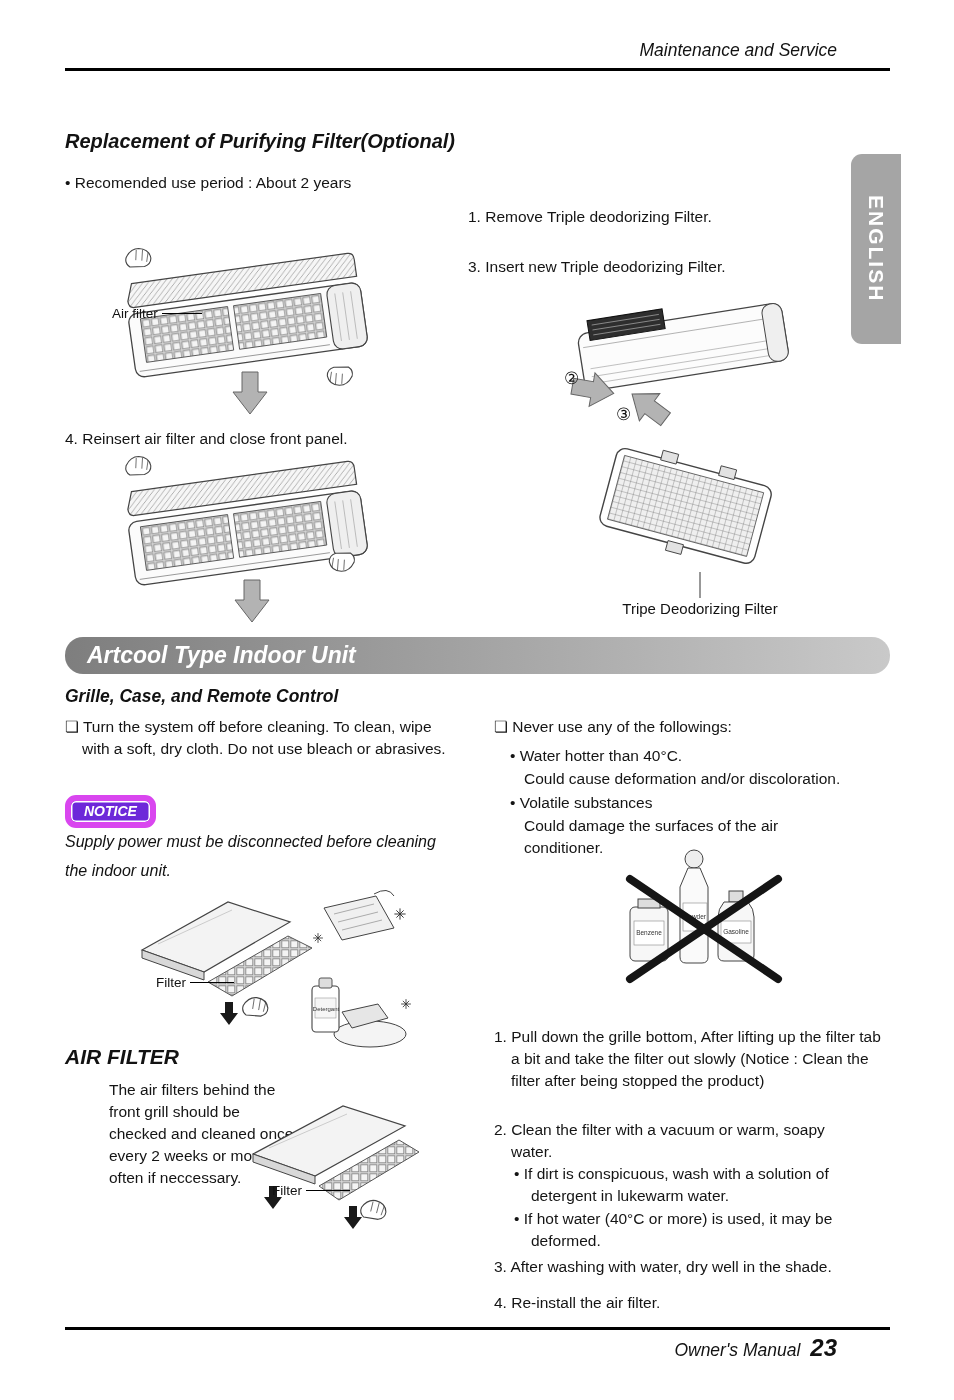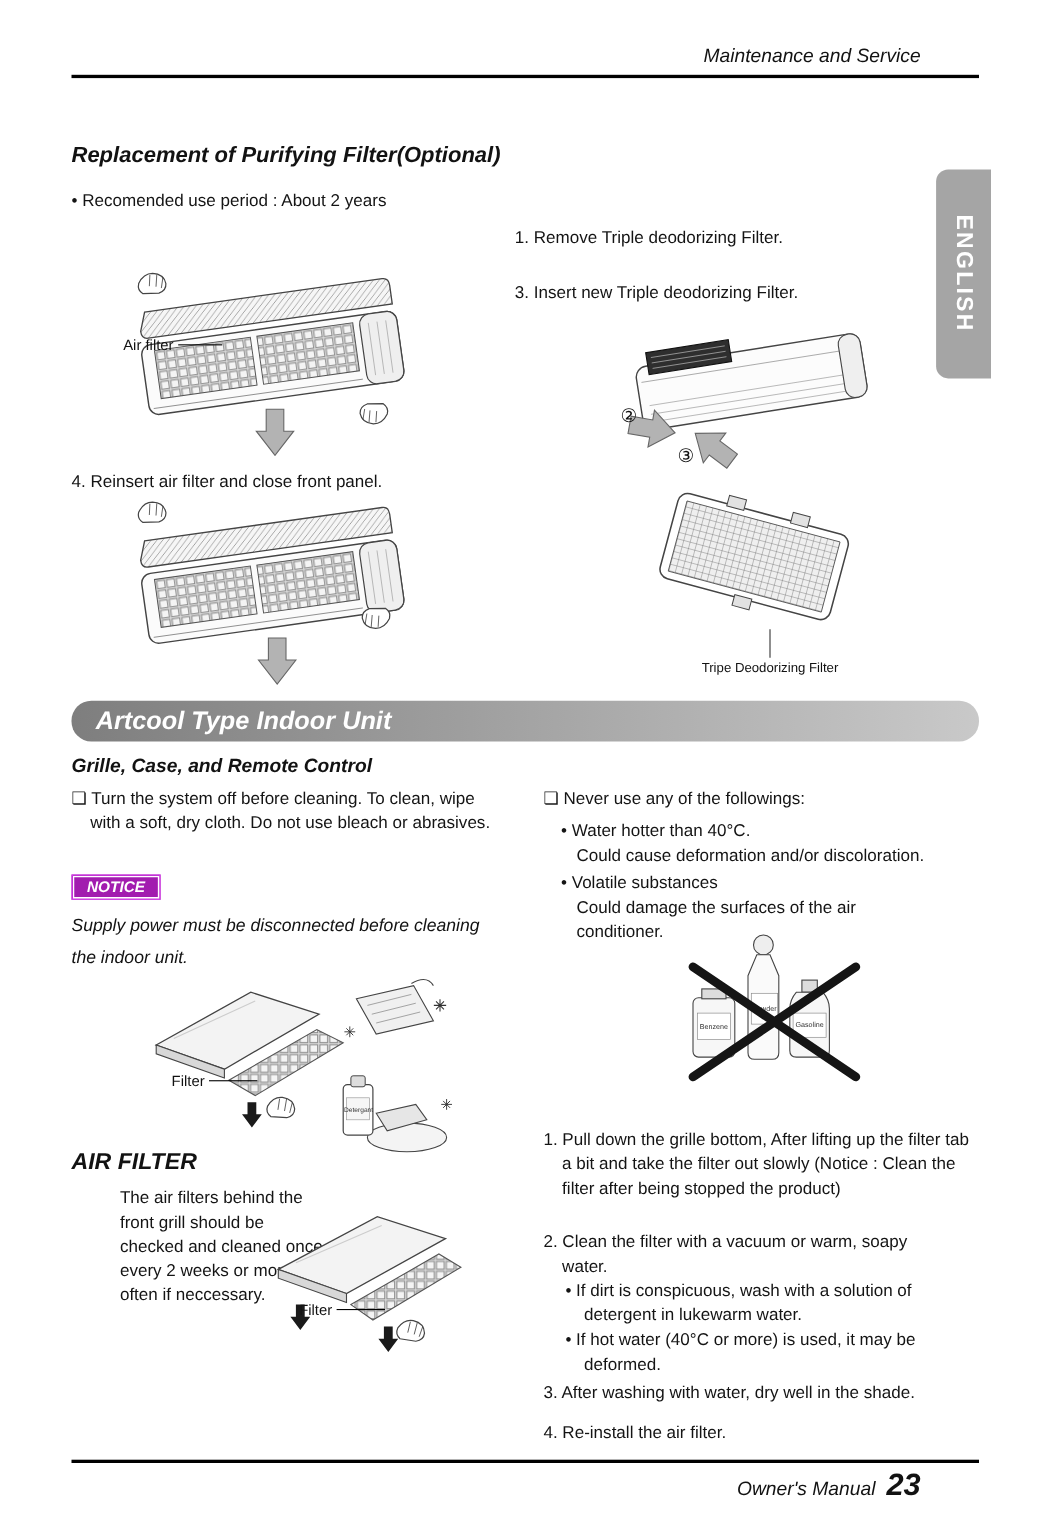--- a/index.html
+++ b/index.html
@@ -23,36 +23,36 @@
   .s1-use   { left:65px; top:172px; }
   .s1-step1 { left:65px; top:206px; }
   .s1-step2 { left:468px; top:206px; }
   .s1-step3 { left:468px; top:256px; }
   .s1-step4 { left:65px; top:428px; }
 
   .fig-ac1 { left:100px; top:242px; }
   .fig-ac2 { left:100px; top:450px; }
   .fig-ac-right { left:552px; top:278px; }
   .fig-deo { left:588px; top:442px; }
-  .deo-caption { left:588px; top:600px; width:224px; text-align:center; font-size:12px; }
+  .deo-caption { left:588px; top:600px; width:224px; text-align:center; font-size:15px; }
 
   .callout { display:flex; align-items:center; font-size:13.5px; }
   .leader { border-top:1.2px solid #000; margin-left:4px; }
   .air-filter-label { left:112px; top:306px; }
   .filter-label-1 { left:156px; top:975px; }
   .filter-label-2 { left:272px; top:1183px; }
 
   .banner { left:65px; top:637px; width:825px; height:37px; border-radius:18px;
     background:linear-gradient(90deg,#7e7e7e,#c9c9c9); color:#fff; font-weight:bold;
     font-style:italic; font-size:23px; line-height:36px; padding-left:22px; }
   .s2-subtitle { left:65px; top:686px; font-size:17.5px; }
   .s2-clean-note { left:65px; top:716px; width:388px; }
-  .notice-box { left:65px; top:795px; background:#a21caf; color:#fff; font-weight:bold;
-    font-style:italic; font-size:14px; padding:2px 13px 3px; border-radius:0;
-    box-shadow:inset 0 0 0 1.5px #fff; border:1px solid #d946ef; }
+  .notice-box { left:65px; top:795px; background:#6d28d9; color:#fff; font-weight:bold;
+    font-style:italic; font-size:14px; padding:2px 13px 3px; border-radius:11px;
+    box-shadow:inset 0 0 0 1.5px #fff; border:6px solid #d946ef; }
   .notice-text { left:65px; top:827px; width:390px; font-style:italic; font-size:16px; line-height:29px; }
   .fig-grille-clean { left:128px; top:886px; }
 
   .s2-never { left:494px; top:716px; }
   .s2-item0 { left:510px; top:745px; }
   .s2-item1 { left:524px; top:768px; }
   .s2-item2 { left:510px; top:792px; }
   .s2-item3 { left:524px; top:815px; width:272px; }
   .fig-bottles { left:622px; top:843px; }
 
@@ -62,21 +62,21 @@
   .s3-step0 { left:494px; top:1026px; width:398px; }
   .s3-step1 { left:494px; top:1119px; width:370px; }
   .s3-step2 { left:514px; top:1163px; width:368px; }
   .s3-step3 { left:514px; top:1208px; width:368px; }
   .s3-step4 { left:494px; top:1256px; width:400px; }
   .s3-step5 { left:494px; top:1292px; width:400px; }
 
   .rule-bottom { left:65px; top:1327px; width:825px; }
   .footer { right:64px; top:1334px; display:flex; align-items:baseline; gap:10px; }
   .footer-label { font-style:italic; font-size:17.5px; }
-  .footer-page { font-style:italic; font-weight:bold; font-size:28px;text-align:center; }
+  .footer-page { font-style:italic; font-weight:bold; font-size:24px;text-align:center; }
 </style>
 </head>
 <body>
 
 <div class="page">
 
   <svg width="0" height="0" style="position:absolute" aria-hidden="true">
     <defs>
       <pattern id="mesh" width="9" height="9" patternUnits="userSpaceOnUse">
         <rect width="9" height="9" fill="#dcdcdc"></rect>

